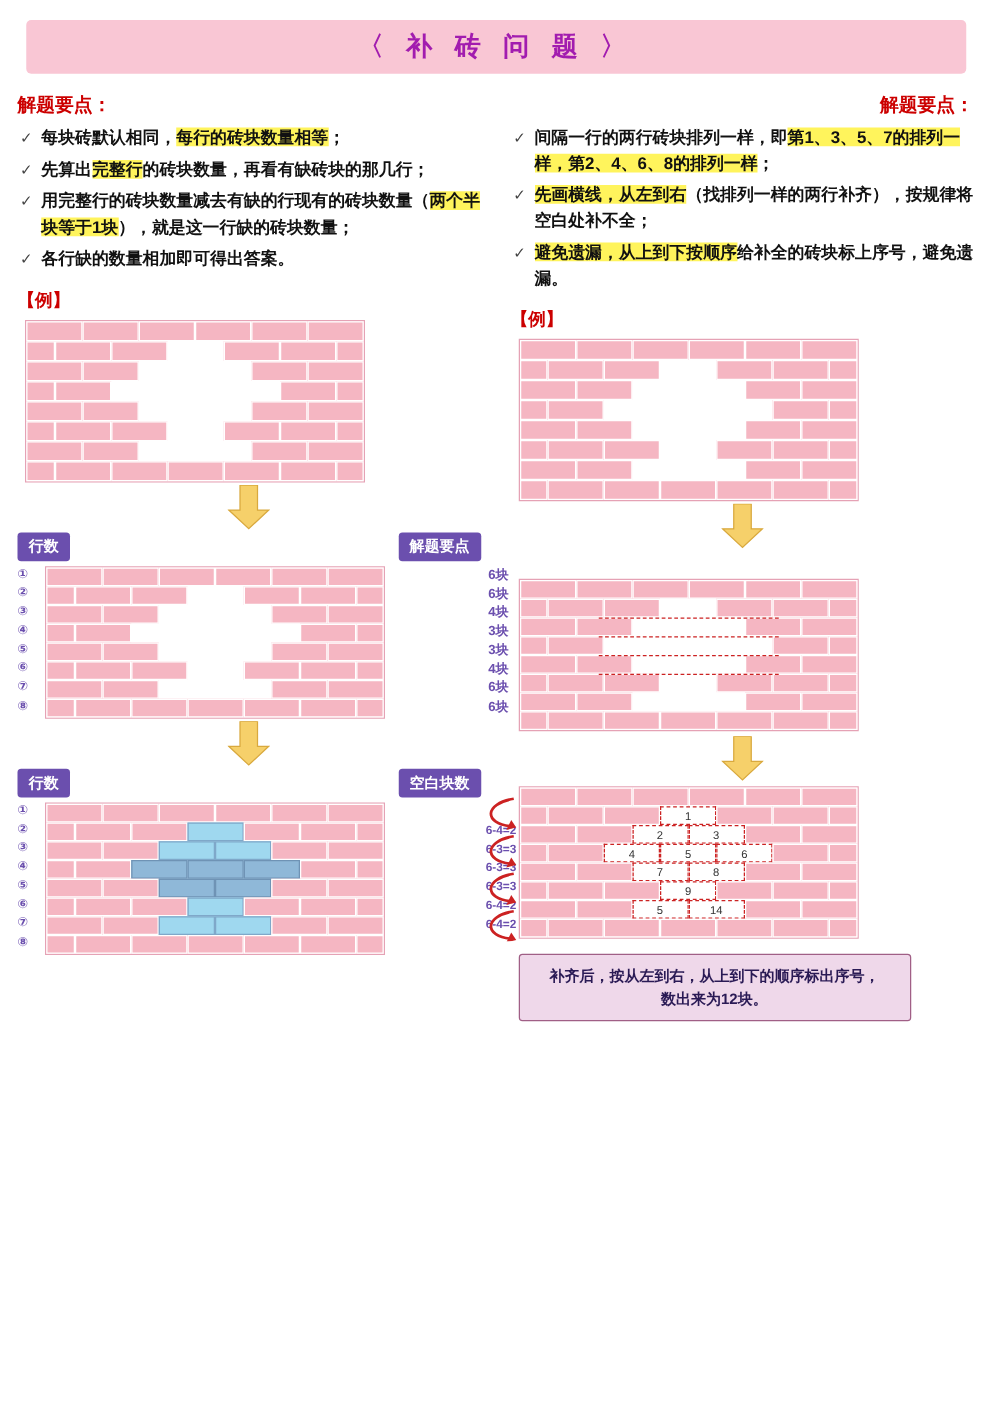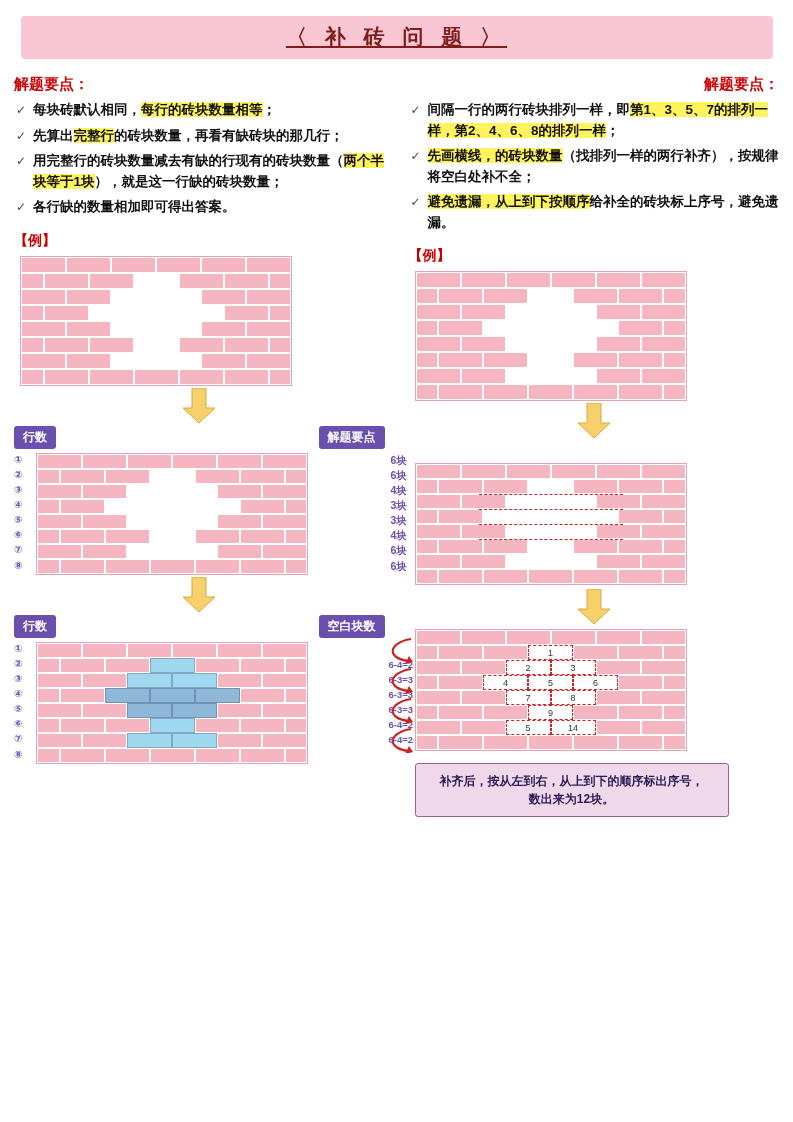--- a/index.html
+++ b/index.html
@@ -24,27 +24,26 @@
     border-bottom:3px solid #111;
     padding-bottom:10px;
     font-family:"DejaVu Sans",sans-serif;
   }
   .subtitle-bar{
     margin:16px auto 0 auto;
     width:752px;
     background:#f9c6d4;
     border-radius:4px;
     text-align:center;
-    color:#7f1d1d;
+    color:#a21caf;
     font-size:21px;
     font-weight:bold;
     letter-spacing:6px;
     padding:7px 0 8px 0;
     box-sizing:border-box;
-    text-decoration:underline;
   }
 
   
   .cols{display:flex;margin-top:16px;}
   .col{width:50%;box-sizing:border-box;position:relative;}
   .col.left{padding-right:12px;}
   .col.right{padding-left:12px;}
 
   .pts-head{
     font-size:15px;font-weight:bold;color:#cc0000;margin-bottom:6px;
@@ -390,21 +389,21 @@
         </div>
 
     </div>
 
     <div class="col right">
 
       <div class="pts-head right">解题要点：</div>
 
       <ul class="points">
         <li><span class="tick">✓</span>间隔一行的两行砖块排列一样，即<span class="hl">第1、3、5、7的排列一样，第2、4、6、8的排列一样</span>；</li>
-        <li><span class="tick">✓</span><span class="hl">先画横线，的砖块数量</span>（找排列一样的两行补齐），按规律将空白处补不全；</li>
+        <li><span class="tick">✓</span><span class="hl">先画横线，从左到右</span>（找排列一样的两行补齐），按规律将空白处补不全；</li>
         <li><span class="tick">✓</span><span class="hl">避免遗漏，从上到下按顺序</span>给补全的砖块标上序号，避免遗漏。</li>
       </ul>
 
       <div class="eg">【例】</div>
 
       <div style="position:relative;margin-left:6px;">
         <div class="wall" id="wallR1" style="width:270px;height:128px;">
             <div class="brick" style="left: 0px; top: 0px; width: 45px; height: 16px;"></div>
             <div class="brick" style="left: 45px; top: 0px; width: 45px; height: 16px;"></div>
             <div class="brick" style="left: 90px; top: 0px; width: 45px; height: 16px;"></div>

